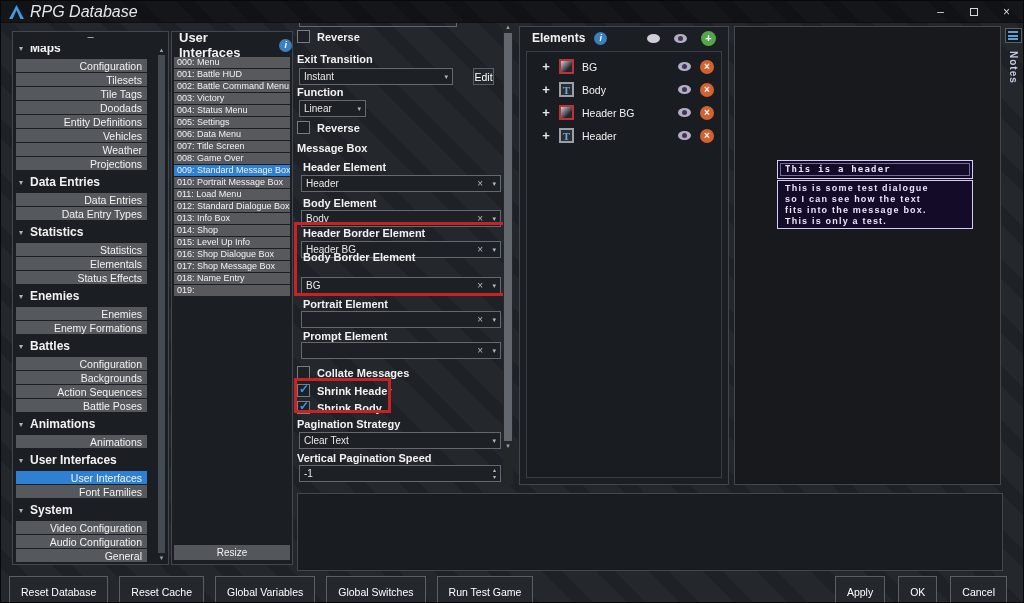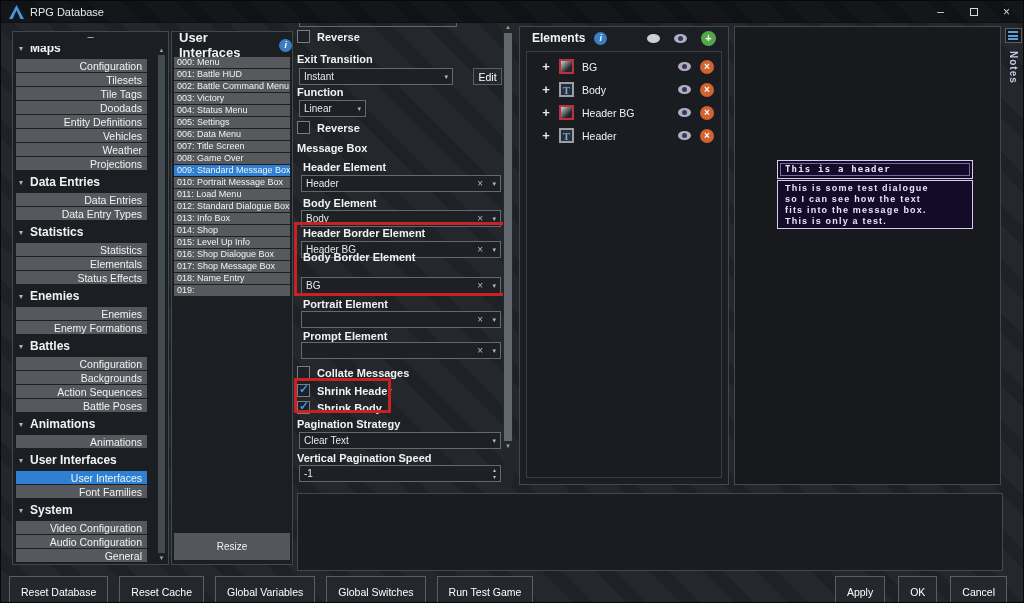--- a/index.html
+++ b/index.html
@@ -10,21 +10,21 @@
   *{margin:0;padding:0;box-sizing:border-box;font-family:"Liberation Sans",sans-serif;}
   html,body{background:#000;}
   #app{position:relative;width:1024px;height:603px;overflow:hidden;color:var(--txt);
     background:repeating-linear-gradient(45deg,var(--bg) 0 24px,var(--stripe) 24px 38px);
     border:1px solid #07080a;}
   
   .titlebar{position:absolute;left:0;top:0;width:100%;height:22px;
     background:repeating-linear-gradient(45deg,#14161a 0 24px,#101215 24px 38px);
     border-bottom:1px solid #0c0e11;display:flex;align-items:center;}
   .titlebar .logo{margin:0 6px 0 8px;display:block;}
-  .titlebar .ttl{font-size:11px;color:#e6e6e6;}
+  .titlebar .ttl{font-size:16px;color:#e6e6e6;font-style:italic;}
   .winctl{position:absolute;right:0;top:0;height:22px;display:flex;}
   .winbtn{width:33px;height:22px;display:flex;align-items:center;justify-content:center;
     color:#d8d8d8;font-size:12px;line-height:1;}
   .maxbox{width:8px;height:8px;border:1px solid #d8d8d8;display:block;}
   
   .panel{position:absolute;background:var(--panel);border:1px solid var(--pborder);}
   
   #treepanel{left:11px;top:30px;width:157px;height:534px;}
   .collapse-strip{height:13px;display:flex;align-items:flex-start;justify-content:center;
     color:#c8c8c8;font-size:11px;line-height:9px;}
@@ -45,21 +45,21 @@
   #uipanel{left:170px;top:30px;width:122px;height:534px;}
   .uihead{height:22px;display:flex;align-items:center;padding:4px 0 0 7px;}
   .uihead .uittl{font-weight:bold;font-size:13px;}
   .infoicon{width:13px;height:13px;border-radius:50%;background:#3a7fc1;color:#fff;
     font-size:9px;font-weight:bold;display:inline-flex;align-items:center;justify-content:center;
     margin-left:9px;font-style:italic;}
   .uilist{position:absolute;left:2px;right:2px;top:25px;}
   .uirow{height:11px;margin-bottom:1px;background:#57595d;font-size:9px;line-height:11px;
     padding-left:3px;white-space:nowrap;overflow:hidden;}
   .uirow.selected{background:var(--sel);}
-  .resizebtn{position:absolute;left:2px;right:2px;bottom:4px;height:27px;background:#53565a;
+  .resizebtn{position:absolute;left:2px;right:2px;bottom:4px;height:15px;background:#53565a;
     font-size:10px;display:flex;align-items:center;justify-content:center;}
   
   #props{position:absolute;left:296px;top:22px;width:216px;height:462px;}
   .sliver{position:absolute;left:2px;top:0;width:158px;height:4px;
     border:1px solid var(--cborder);border-top:none;}
   .plabel{position:absolute;font-size:11px;font-weight:bold;white-space:nowrap;}
   .dd{position:absolute;height:17px;background:var(--ctrl);border:1px solid var(--cborder);
     font-size:10px;color:#e8e8e8;display:flex;align-items:center;padding:0 30px 0 4px;}
   .dd .ddx{position:absolute;right:17px;color:var(--dim);font-size:10px;line-height:1;}
   .dd .dda{position:absolute;right:4px;color:var(--dim);font-size:7px;line-height:1;}
@@ -379,21 +379,21 @@
       <span class="cb"></span>
       <span class="cblabel">Reverse</span>
     </div>
 
     <div class="plabel" style="left:0;top:30px;">Exit Transition</div>
     <div class="dd noclear" style="left:2px;top:45px;width:154px;">
       <span>Instant</span>
 
       <span class="dda">▾</span>
     </div>
-    <div class="btn editbtn" style="left:176px;top:45px;width:29px;">Edit</div>
+    <div class="btn editbtn" style="left:176px;top:45px;width:21px;">Edit</div>
 
     <div class="plabel" style="left:0;top:63px;">Function</div>
     <div class="dd noclear" style="left:2px;top:77px;width:67px;">
       <span>Linear</span>
       <span class="dda">▾</span>
     </div>
 
     <div class="cbrow" style="left:0;top:98px;">
       <span class="cb"></span>
       <span class="cblabel">Reverse</span>

